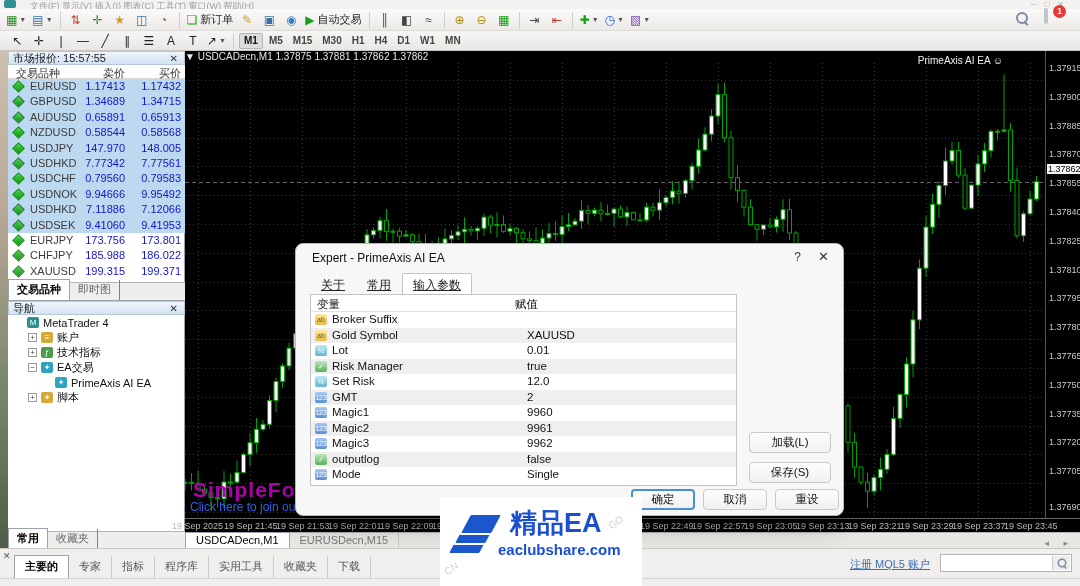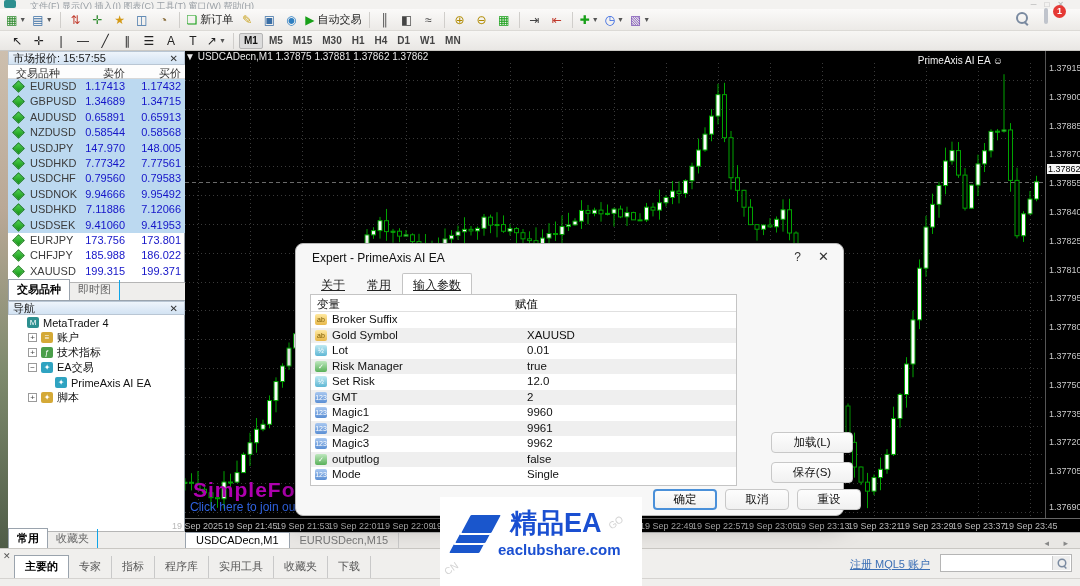--- a/index.html
+++ b/index.html
@@ -105,21 +105,21 @@
   #dlg-rows { position:absolute; left:0; top:17px; width:100%; }
   .drow { position:relative; height:15.5px; }
   .drow.alt { background:#efefef; }
   .drow .ric { position:absolute; left:4px; top:2px; width:12px; height:11px; border-radius:2px; font-size:7px; color:#fff; text-align:center; line-height:11px; }
   .drow .nm { position:absolute; left:21px; top:1px; }
   .drow .vl { position:absolute; left:216px; top:1px; }
   .ric.str { background:linear-gradient(#ffe9a0,#e8b84a); color:#7a5a00; }
   .ric.dbl { background:linear-gradient(#bfe9f2,#5fb7d4); color:#fff; }
   .ric.int { background:linear-gradient(#a9c8f0,#5b8fd4); color:#fff; }
   .ric.bool { background:linear-gradient(#bfe8bf,#58b058); color:#fff; }
-  .dbtn { position:absolute; height:21px; background:linear-gradient(#fdfdfd,#f1f1f1); border:1px solid #c8c8c8; border-radius:4px; font-size:11.5px; color:#111; text-align:center; line-height:19px;margin-left:22px; }
+  .dbtn { position:absolute; height:21px; background:linear-gradient(#fdfdfd,#f1f1f1); border:1px solid #c8c8c8; border-radius:4px; font-size:11.5px; color:#111; text-align:center; line-height:19px; }
   #btn-load { left:453px; top:188px; width:82px; }
   #btn-save { left:453px; top:218px; width:82px; }
   #btn-ok { left:335px; top:245px; width:64px; border:2px solid #4a90d9; line-height:17px; }
   #btn-cancel { left:407px; top:245px; width:64px; }
   #btn-reset { left:479px; top:245px; width:64px; }
 
   
   #wmbox { left:440px; top:497px; width:202px; height:89px; background:#fff; z-index:60; overflow:hidden; }
   #wm-logo { position:absolute; left:12px; top:14px; width:52px; height:50px; }
   .book { position:absolute; width:34px; height:22px; background:#1a56cc; border-radius:3px; transform:skewX(-28deg); border:2px solid #fff; }

